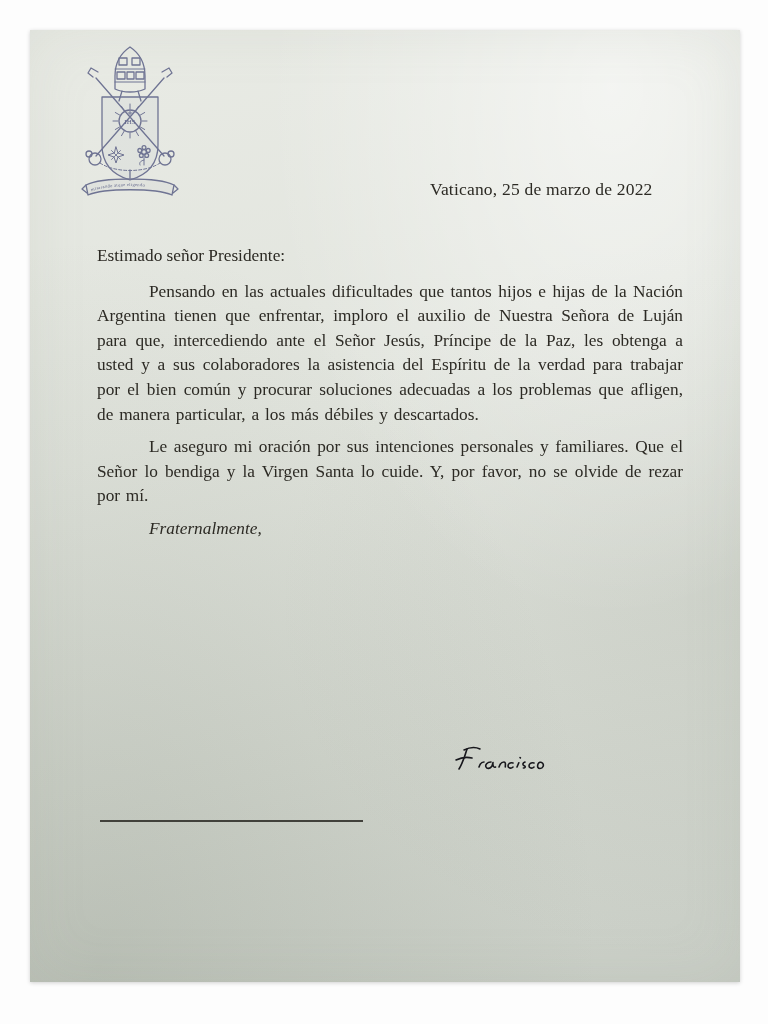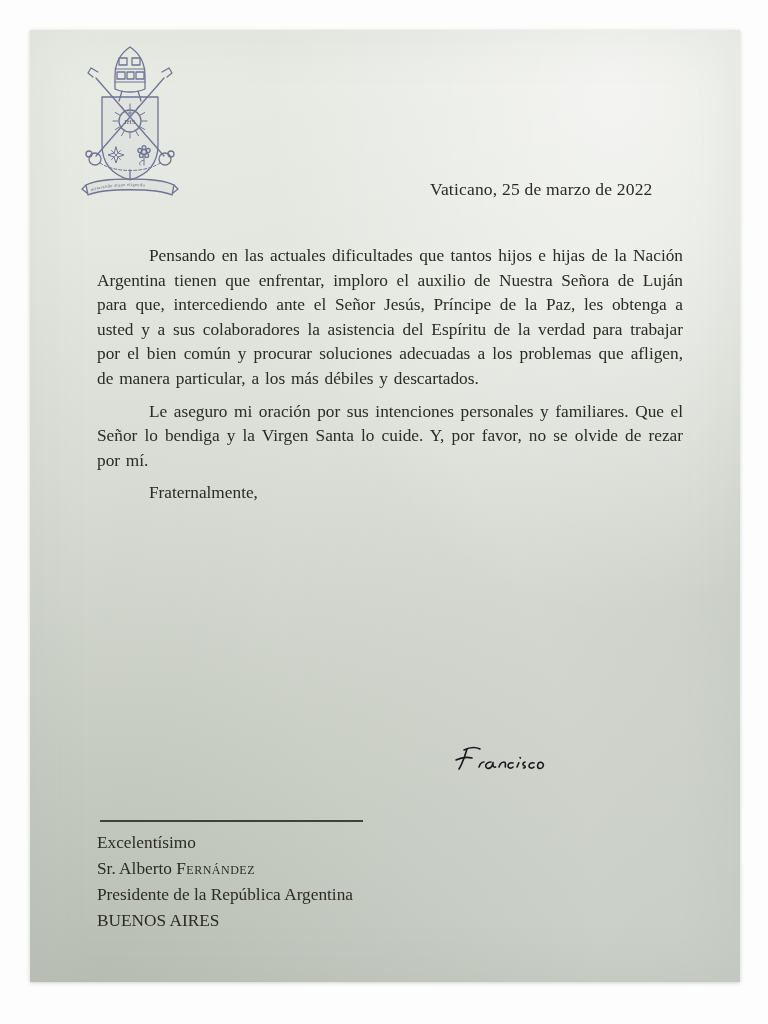--- a/index.html
+++ b/index.html
@@ -25,21 +25,21 @@
     position:absolute;left:400px;top:149px;
     font-size:17.5px;color:#2c2a24;letter-spacing:0.2px;white-space:nowrap;
   }
   .letter-body{
     position:absolute;left:67px;top:214px;width:586px;
     font-size:17.3px;line-height:24.6px;color:#2c2a24;
     text-align:justify;
   }
   .salutation{margin:0 0 11px 0;}
   .para{margin:0 0 8px 0;text-indent:52px;word-spacing:1.5px;}
-  .closing{margin:2px 0 0 0;text-indent:52px;}
+  .closing{margin:2px 0 0 0;text-indent:52px;font-style:italic;}
   .signature{position:absolute;left:420px;top:712px;width:96px;height:36px;}
   .sig-hidden{position:absolute;width:1px;height:1px;overflow:hidden;clip:rect(0 0 0 0);}
   .rule{position:absolute;left:70px;top:790px;width:263px;border-top:2px solid #41413b;}
   .recipient{
     position:absolute;left:67px;top:800px;
     font-size:17.3px;line-height:26px;color:#2c2a24;
   }
   .recipient div{margin:0;}
   .surname{font-variant:small-caps;letter-spacing:0.5px;}
 </style>
@@ -93,20 +93,21 @@
       <text x="70" y="82" font-size="7" text-anchor="middle" fill="#5b6086">IHS</text>
       <path id="mottoArc" d="M30 150 C48 142 92 142 110 150" fill="none" stroke="none"></path>
       <text font-size="4.4" fill="#5b6086" letter-spacing="0.35">
         <textPath href="#mottoArc" startOffset="2">miserando atque eligendo</textPath>
       </text>
     </svg>
 
     <div class="dateline">Vaticano, 25 de marzo de 2022</div>
 
     <div class="letter-body">
+      <div class="salutation">Estimado señor Presidente:</div>
       <p class="para">Pensando en las actuales dificultades que tantos hijos e hijas de la Nación Argentina tienen que enfrentar, imploro el auxilio de Nuestra Señora de Luján para que, intercediendo ante el Señor Jesús, Príncipe de la Paz, les obtenga a usted y a sus colaboradores la asistencia del Espíritu de la verdad para trabajar por el bien común y procurar soluciones adecuadas a los problemas que afligen, de manera particular, a los más débiles y descartados.</p>
       <p class="para">Le aseguro mi oración por sus intenciones personales y familiares. Que el Señor lo bendiga y la Virgen Santa lo cuide. Y, por favor, no se olvide de rezar por mí.</p>
       <div class="closing">Fraternalmente,</div>
     </div>
 
     <svg class="signature" viewBox="0 0 96 36" xmlns="http://www.w3.org/2000/svg">
       <g stroke="#17171c" stroke-width="1.6" fill="none" stroke-linecap="round" stroke-linejoin="round">
         <path d="M14 8 C20 5 26 5 30 7"></path>
         <path d="M17 7 C15 14 12 22 9 27"></path>
         <path d="M6 18 C12 15 18 15 22 16"></path>
@@ -117,21 +118,15 @@
         <path d="M67 25 C67.7 23.3 68.4 21.8 68.8 20.8"></path>
         <path d="M70 15.5 l0.4 0.4"></path>
         <path d="M75 20 C72.4 21 72.4 23 74.2 23.8 C76 24.6 75.2 26 73.4 26"></path>
         <path d="M84 21 C81 20 79 22 79 24 C79 26 82 27 84 25"></path>
         <path d="M88 22 C87 25 88 26.5 90 26.5 C93 26.5 94.4 23 92.4 21 C90.7 19.5 88.8 20.3 88 22"></path>
       </g>
       <title class="sig-hidden">Francisco</title>
     </svg>
 
     <div class="rule"></div>
-    <div class="recipient">
-      <div>Excelentísimo</div>
-      <div><span>Sr. Alberto </span><span class="surname">Fernández</span></div>
-      <div>Presidente de la República Argentina</div>
-      <div>BUENOS AIRES</div>
-    </div>
 
   </div>
 </div>
 
 </body></html>

